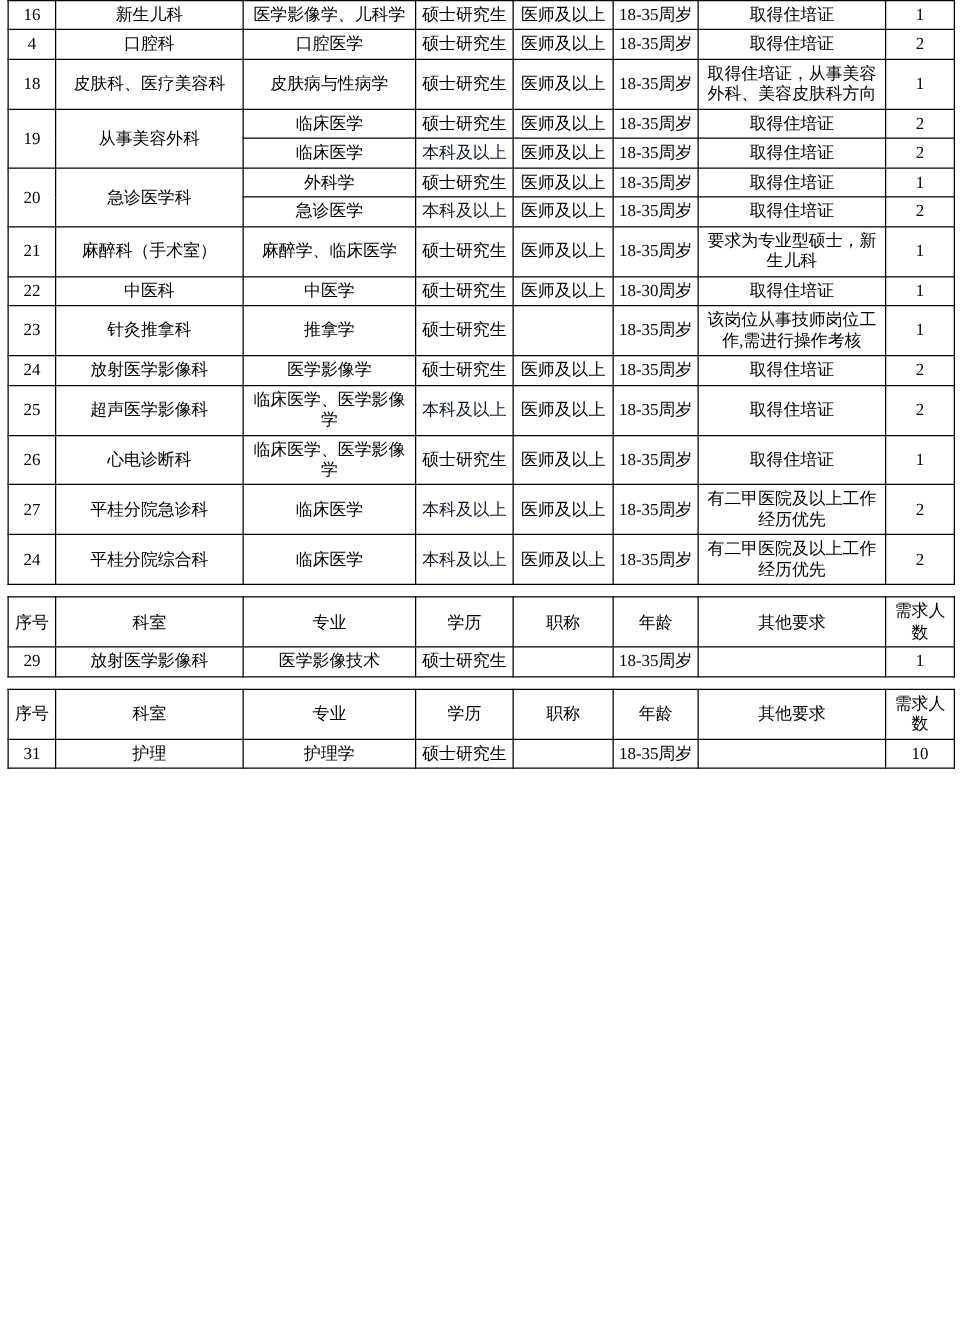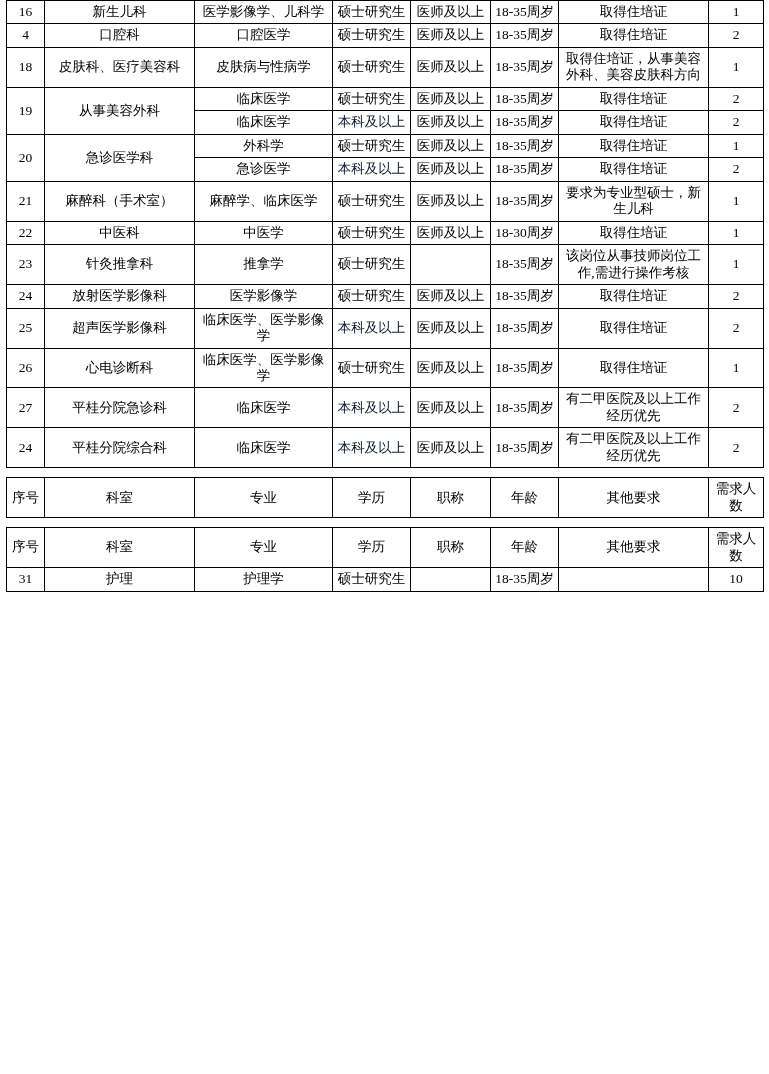--- a/index.html
+++ b/index.html
@@ -244,20 +244,30 @@
         <td>科室</td>
         <td>专业</td>
         <td>学历</td>
         <td>职称</td>
         <td>年龄</td>
         <td>其他要求</td>
         <td>需求人数</td>
       </tr>
     </tbody>
     <tbody>
+        <tr>
+          <td>29</td>
+          <td>放射医学影像科</td>
+          <td>医学影像技术</td>
+          <td>硕士研究生</td>
+          <td></td>
+          <td>18-35周岁</td>
+          <td></td>
+          <td>1</td>
+        </tr>
       </tbody>
   </table>
 
   <div class="spacer"></div>
 
   <table class="grid">
     <colgroup>
       <col class="c-no">
         <col class="c-dept">
         <col class="c-major">

